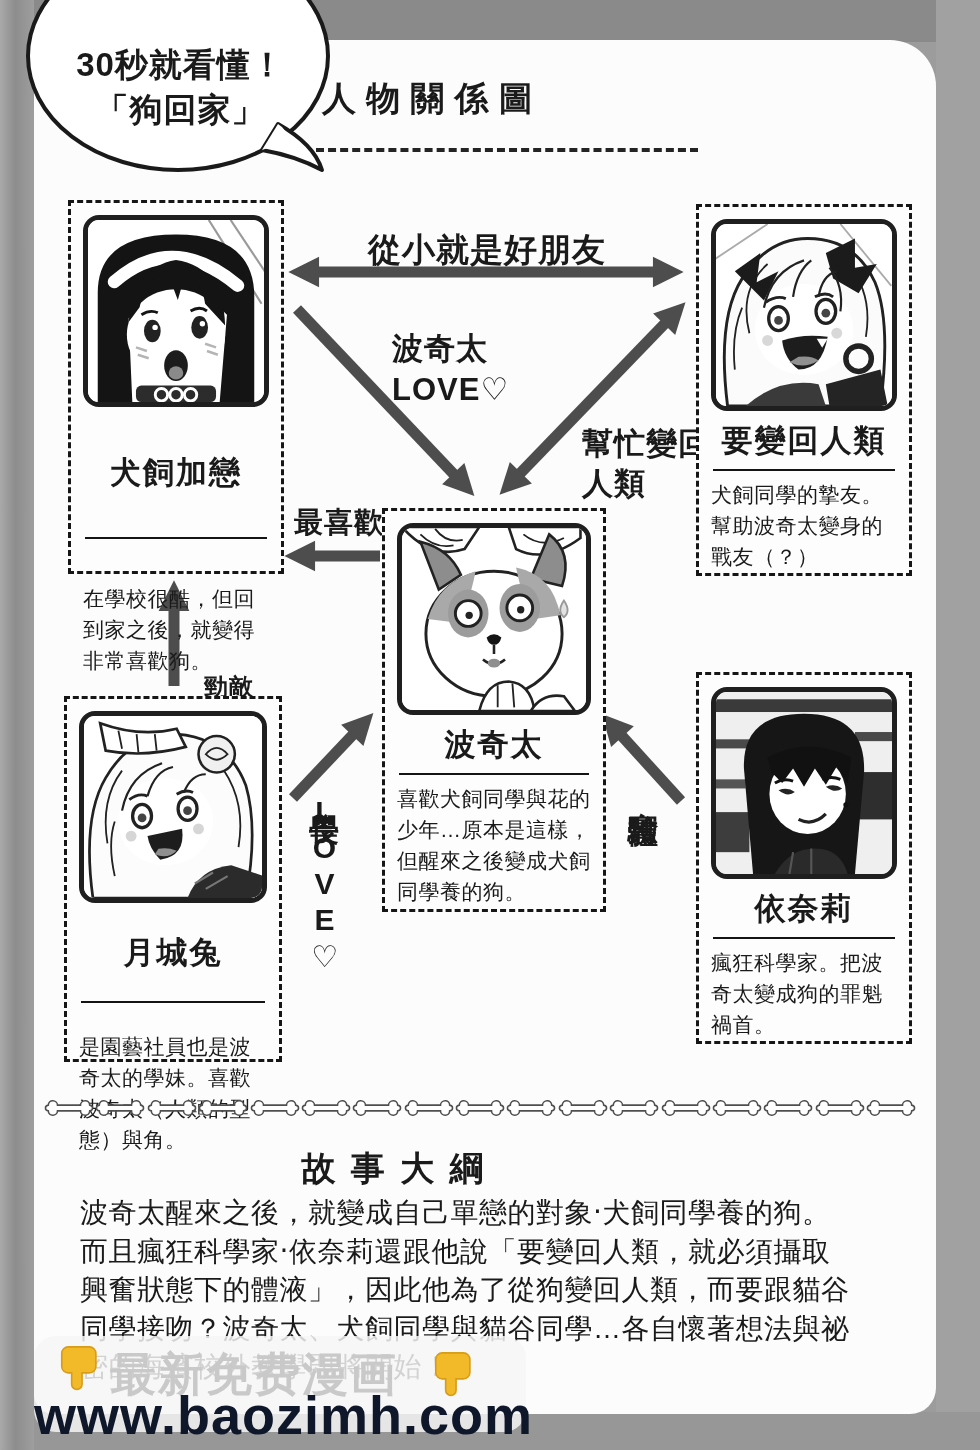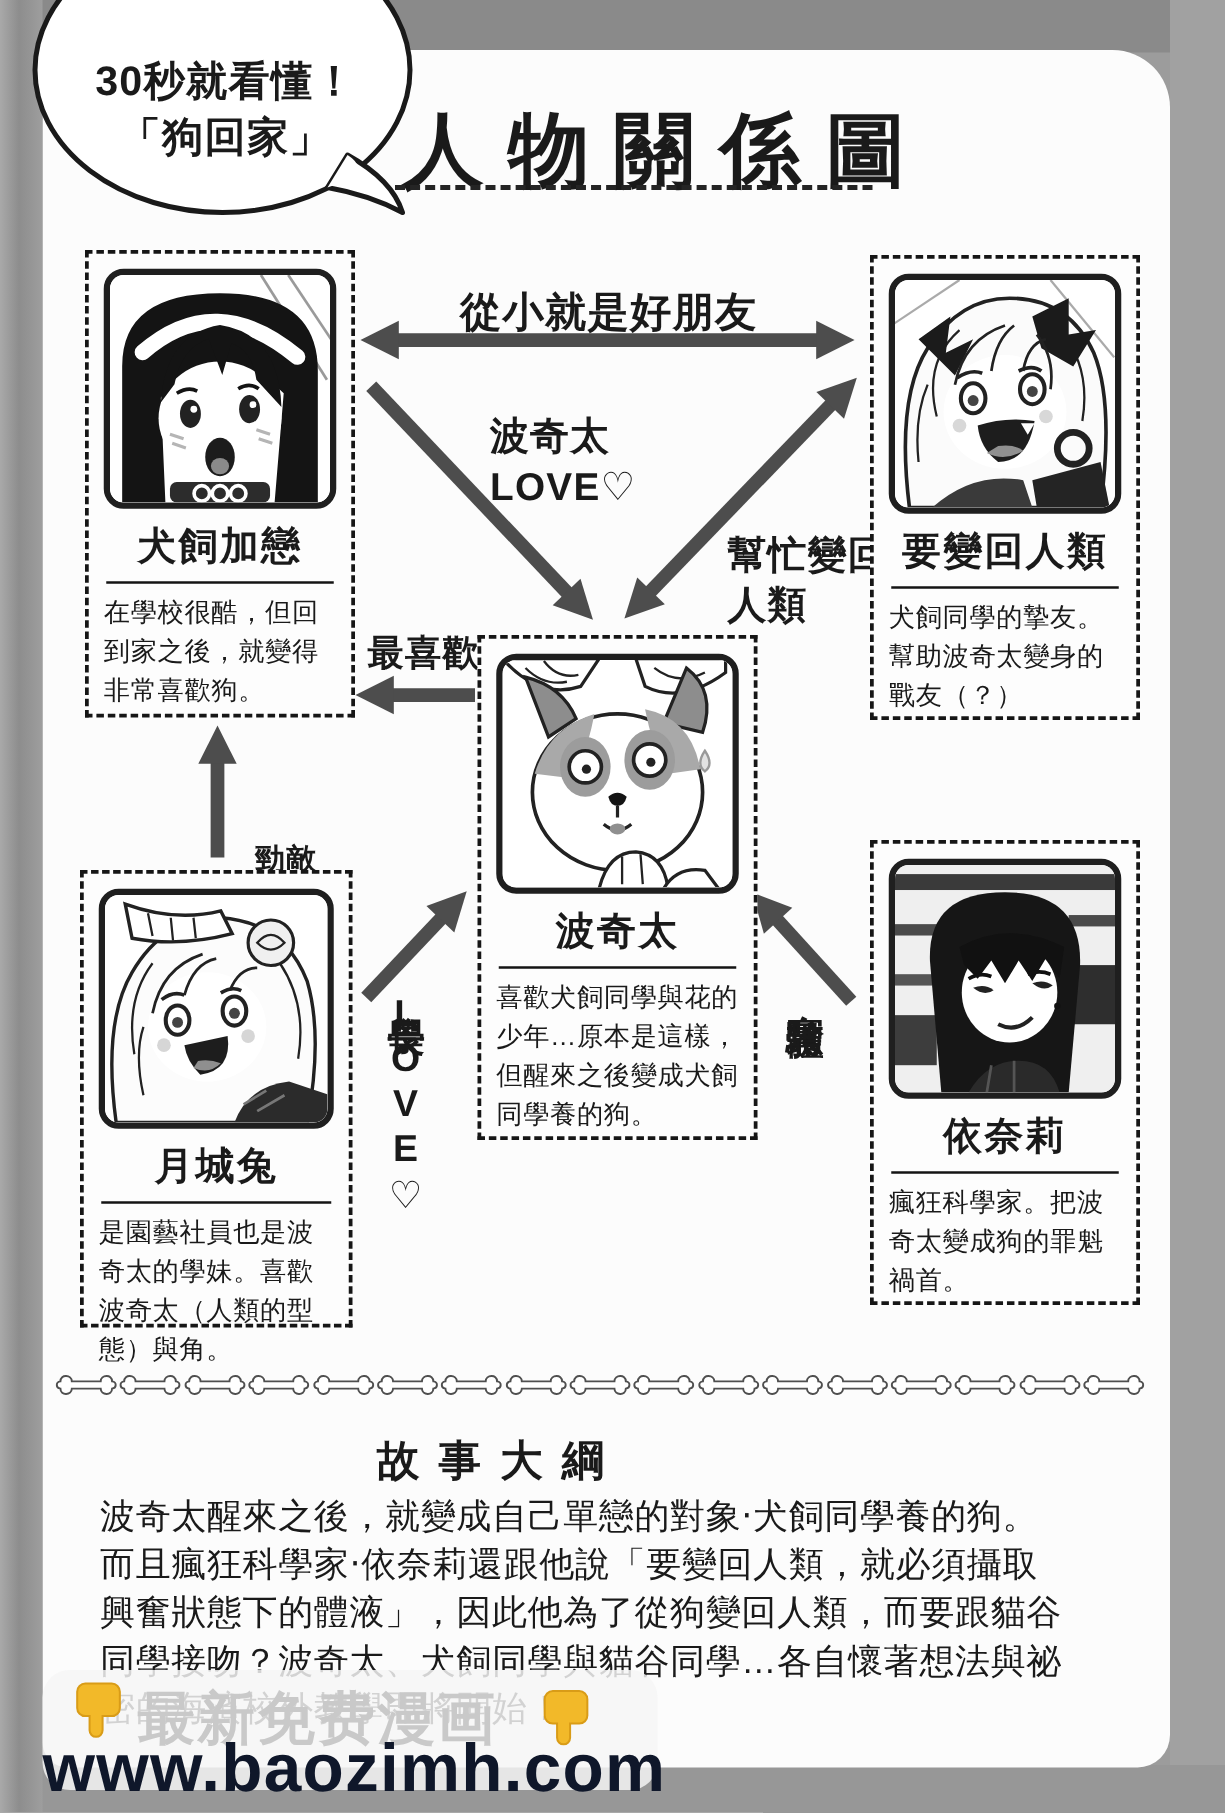--- a/index.html
+++ b/index.html
@@ -12,21 +12,21 @@
   .bg-left{position:absolute;left:0;top:0;width:34px;height:1450px;background:linear-gradient(90deg,#a9a9a9 0%,#8d8d8d 45%,#9e9e9e 100%);}
   .bg-right{position:absolute;right:0;top:0;width:44px;height:1450px;background:#a1a1a1;}
   .bg-bottom{position:absolute;left:0;top:1412px;width:980px;height:38px;background:#979797;}
   .page{position:absolute;left:34px;top:40px;width:902px;height:1374px;background:#fcfcfc;border-radius:10px 46px 26px 20px;}
 
   
   .bubble-svg{position:absolute;left:10px;top:-62px;width:336px;height:248px;}
   .bubble-text{position:absolute;left:38px;top:42px;width:285px;text-align:center;font-weight:bold;font-size:33px;line-height:45px;white-space:pre-line;letter-spacing:1px;}
 
   
-  .page-title{position:absolute;left:322px;top:76px;width:390px;font-size:65px;font-weight:800;letter-spacing:0.30em;white-space:nowrap;}
+  .page-title{position:absolute;left:322px;top:76px;width:390px;font-size:34px;font-weight:800;letter-spacing:0.30em;white-space:nowrap;}
   .title-underline{position:absolute;left:316px;top:148px;width:382px;border-top:4px dashed #242424;}
 
   
   .arrows{position:absolute;left:0;top:0;width:980px;height:1450px;pointer-events:none;}
 
   
   .rlabel{position:absolute;font-weight:bold;white-space:pre-line;letter-spacing:1px;}
   .rlabel.center{transform:translateX(-50%);}
   .vlabel{position:absolute;writing-mode:vertical-rl;text-orientation:upright;font-weight:bold;font-size:30px;letter-spacing:3px;white-space:nowrap;}
 
@@ -93,21 +93,21 @@
   <div class="rlabel center" style="left:487px;top:228px;font-size:33px;">從小就是好朋友</div>
   <div class="rlabel" style="left:392px;top:328px;font-size:31px;line-height:41px;">波奇太
 LOVE♡</div>
   <div class="rlabel" style="left:582px;top:424px;font-size:31px;line-height:40px;">幫忙變回
 人類</div>
   <div class="rlabel" style="left:294px;top:503px;font-size:29px;">最喜歡</div>
   <div class="rlabel" style="left:204px;top:627px;font-size:24px;margin-top:44px;">勁敵</div>
   <div class="vlabel" style="left:303px;top:789px;">學長LOVE♡</div>
   <div class="vlabel" style="left:622px;top:788px;">實驗體</div>
 
-  <div class="card" style="left:68px;top:200px;width:216px;height:374px;">
+  <div class="card" style="left:68px;top:200px;width:216px;height:374px;gap:36px;">
     <div class="portrait">
       <svg viewBox="0 0 100 100" preserveAspectRatio="xMidYMid slice">
         <rect width="100" height="100" fill="#fff"></rect>
         <line x1="68" y1="0" x2="97" y2="46" stroke="#9a9a9a" stroke-width="1.2"></line>
         <line x1="80" y1="0" x2="100" y2="30" stroke="#9a9a9a" stroke-width="1.2"></line>
         <path d="M7,100 V40 Q7,8 50,8 Q93,8 93,42 V100 H74 L78,52 Q64,38 50,40 Q34,40 24,54 L26,100 Z" fill="#141414"></path>
         <path d="M16,34 Q48,6 84,36" fill="none" stroke="#fff" stroke-width="7" stroke-linecap="round"></path>
         <ellipse cx="50" cy="63" rx="27" ry="25" fill="#fff"></ellipse>
         <path d="M24,56 Q26,26 50,22 Q76,26 77,58 L66,46 Q64,33 55,30 L51,44 L45,28 Q33,32 30,48 Z" fill="#141414"></path>
         <ellipse cx="37" cy="61" rx="4.6" ry="6.2" fill="#222"></ellipse>
@@ -198,21 +198,21 @@
       </svg>
     </div>
     <div class="cname">波奇太</div>
     <div class="cline"></div>
     <div class="cdesc">喜歡犬飼同學與花的
 少年…原本是這樣，
 但醒來之後變成犬飼
 同學養的狗。</div>
   </div>
 
-  <div class="card" style="left:64px;top:696px;width:218px;height:366px;">
+  <div class="card" style="left:64px;top:696px;width:218px;height:366px;gap:20px;">
     <div class="portrait">
       <svg viewBox="0 0 100 100" preserveAspectRatio="xMidYMid slice">
         <rect width="100" height="100" fill="#fff"></rect>
         <path d="M6,100 Q0,56 13,34 Q27,10 52,10 Q80,12 90,38 Q97,62 90,100 Z" fill="#fcfcfc" stroke="#222" stroke-width="1.5"></path>
         <path d="M14,70 Q10,46 22,30 M86,72 Q90,48 78,30 M18,88 Q14,70 18,58" fill="none" stroke="#222" stroke-width="1"></path>
         <path d="M10,4 Q32,12 52,7 L57,17 Q34,23 13,19 Z" fill="#fff" stroke="#222" stroke-width="1.5"></path>
         <path d="M20,8 L22,18 M30,10 L31,20 M40,10 L41,19" stroke="#222" stroke-width="1"></path>
         <circle cx="74" cy="21" r="10" fill="#f0f0f0" stroke="#222" stroke-width="1.4"></circle>
         <path d="M68,21 q6,-7 12,0 q-6,6 -12,0 Z" fill="none" stroke="#222" stroke-width="1"></path>
         <ellipse cx="46" cy="58" rx="26" ry="24" fill="#fff"></ellipse>

